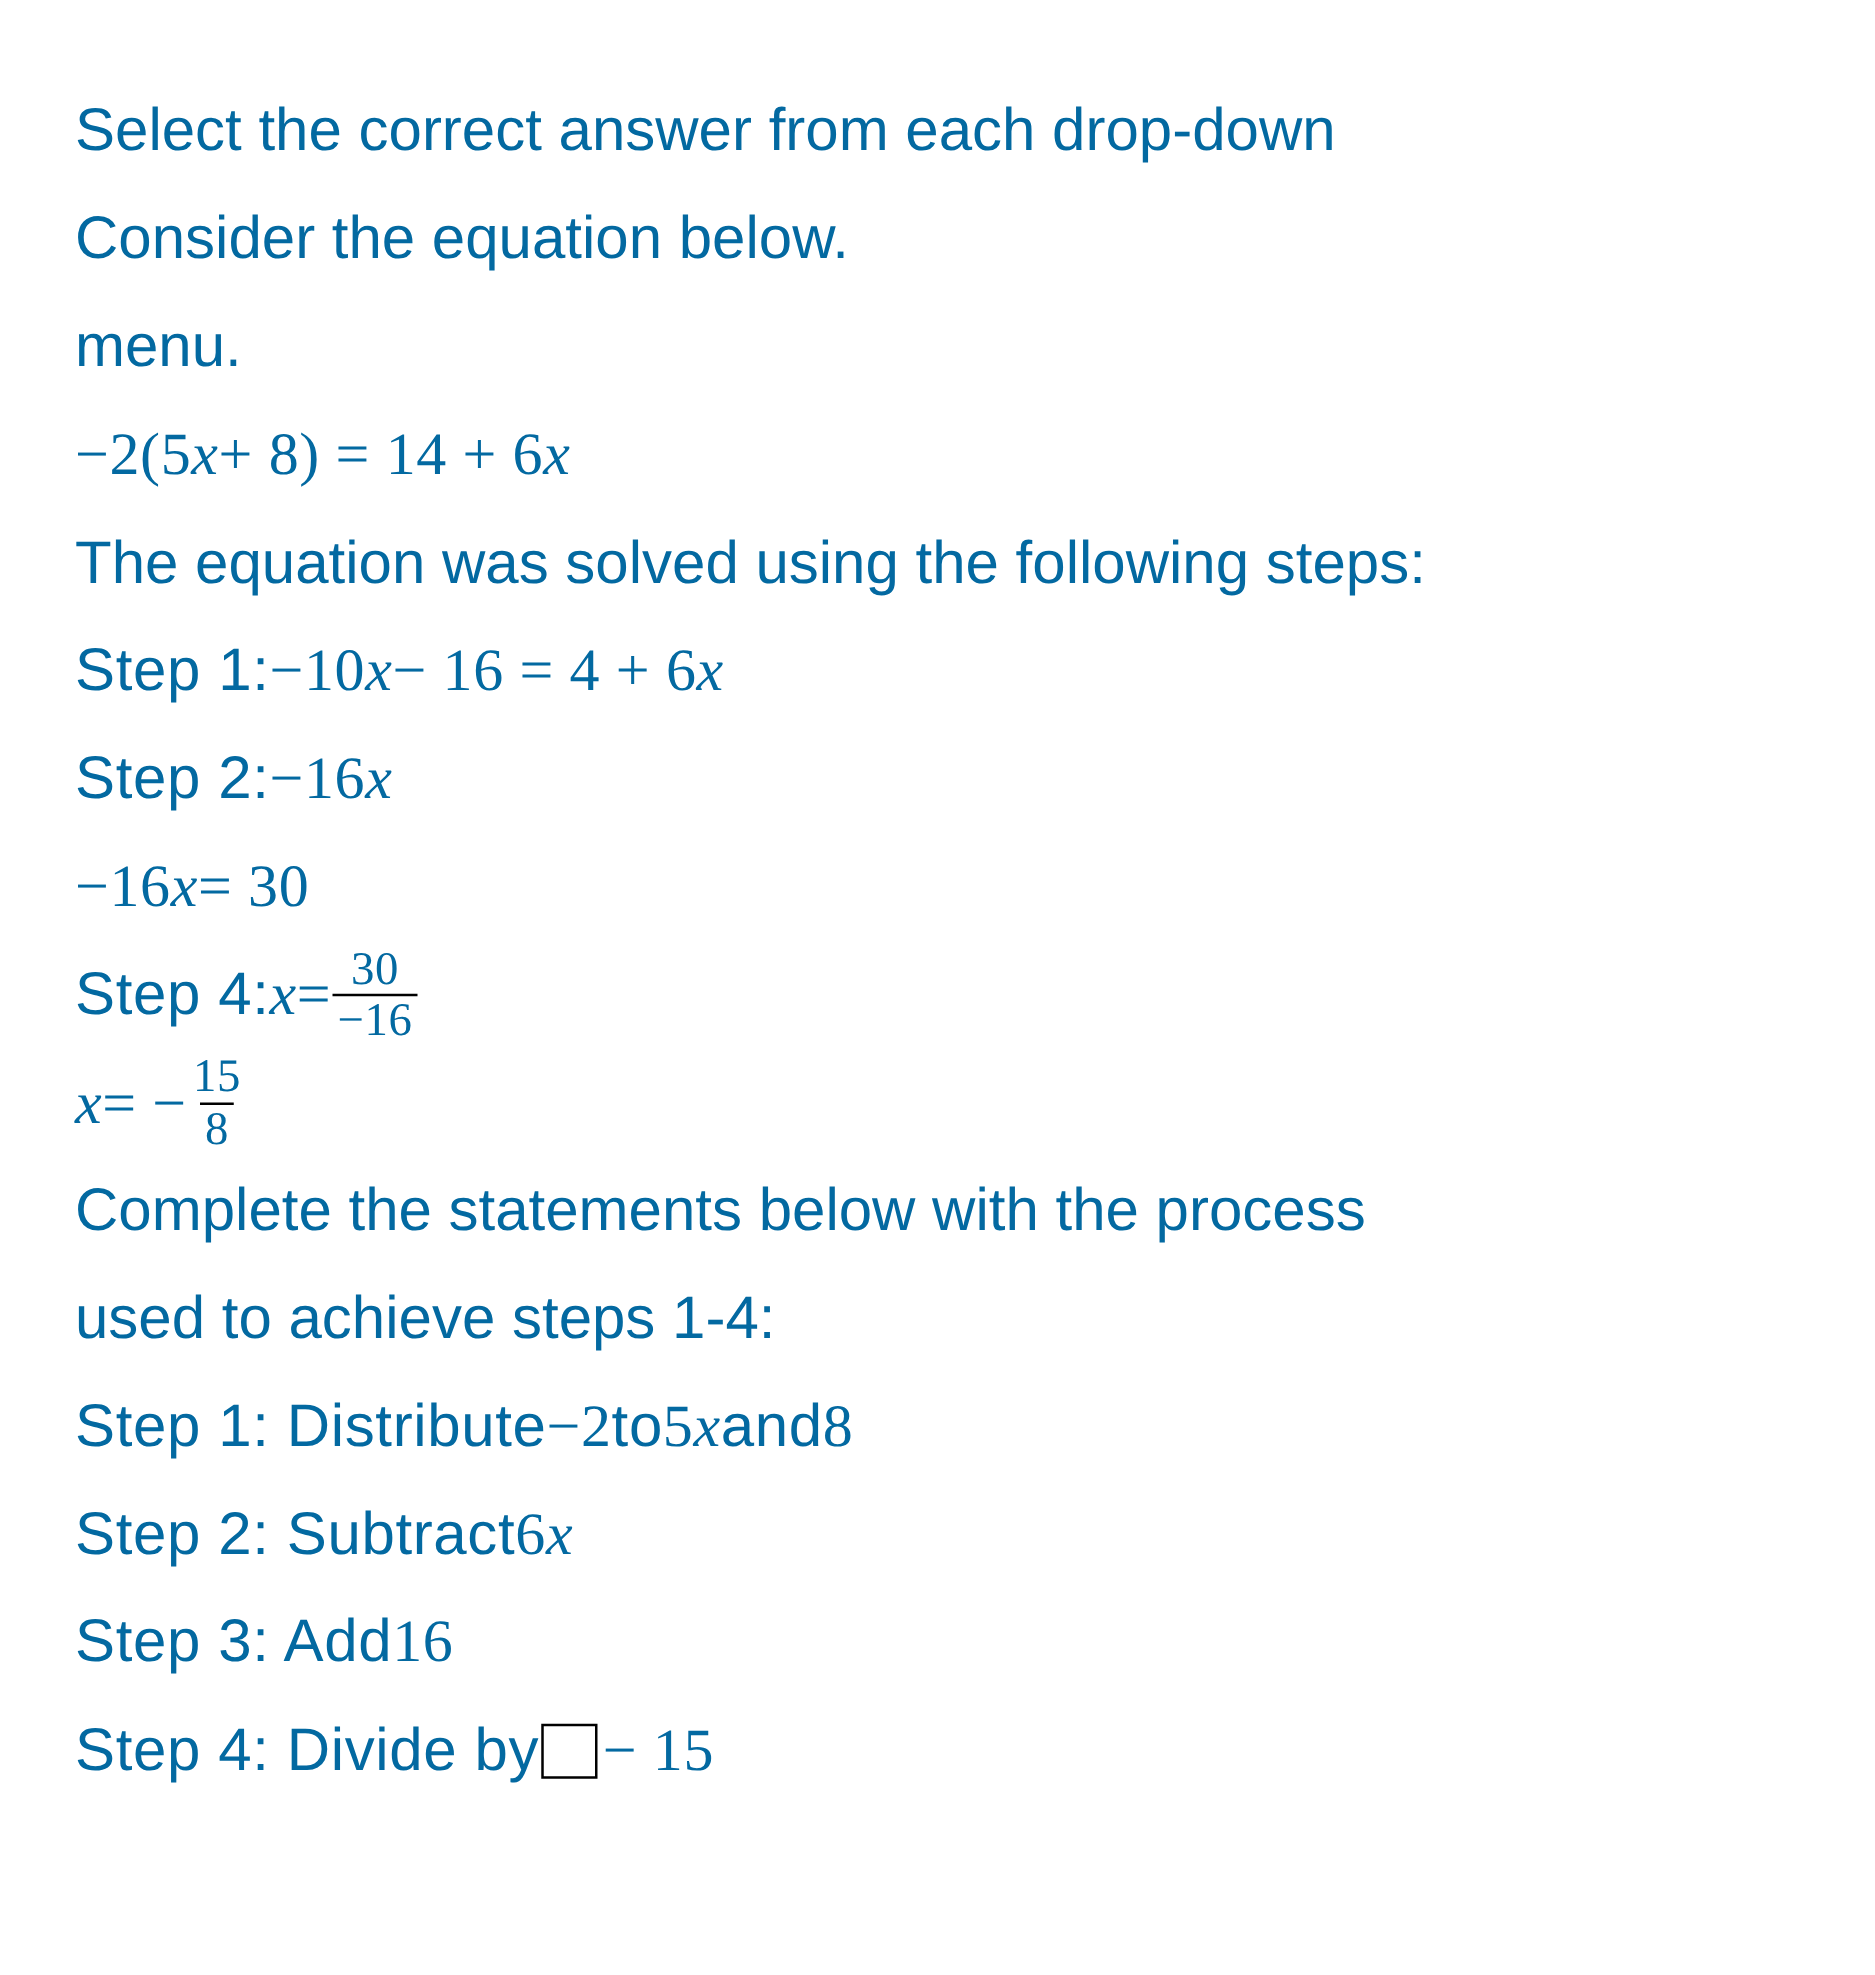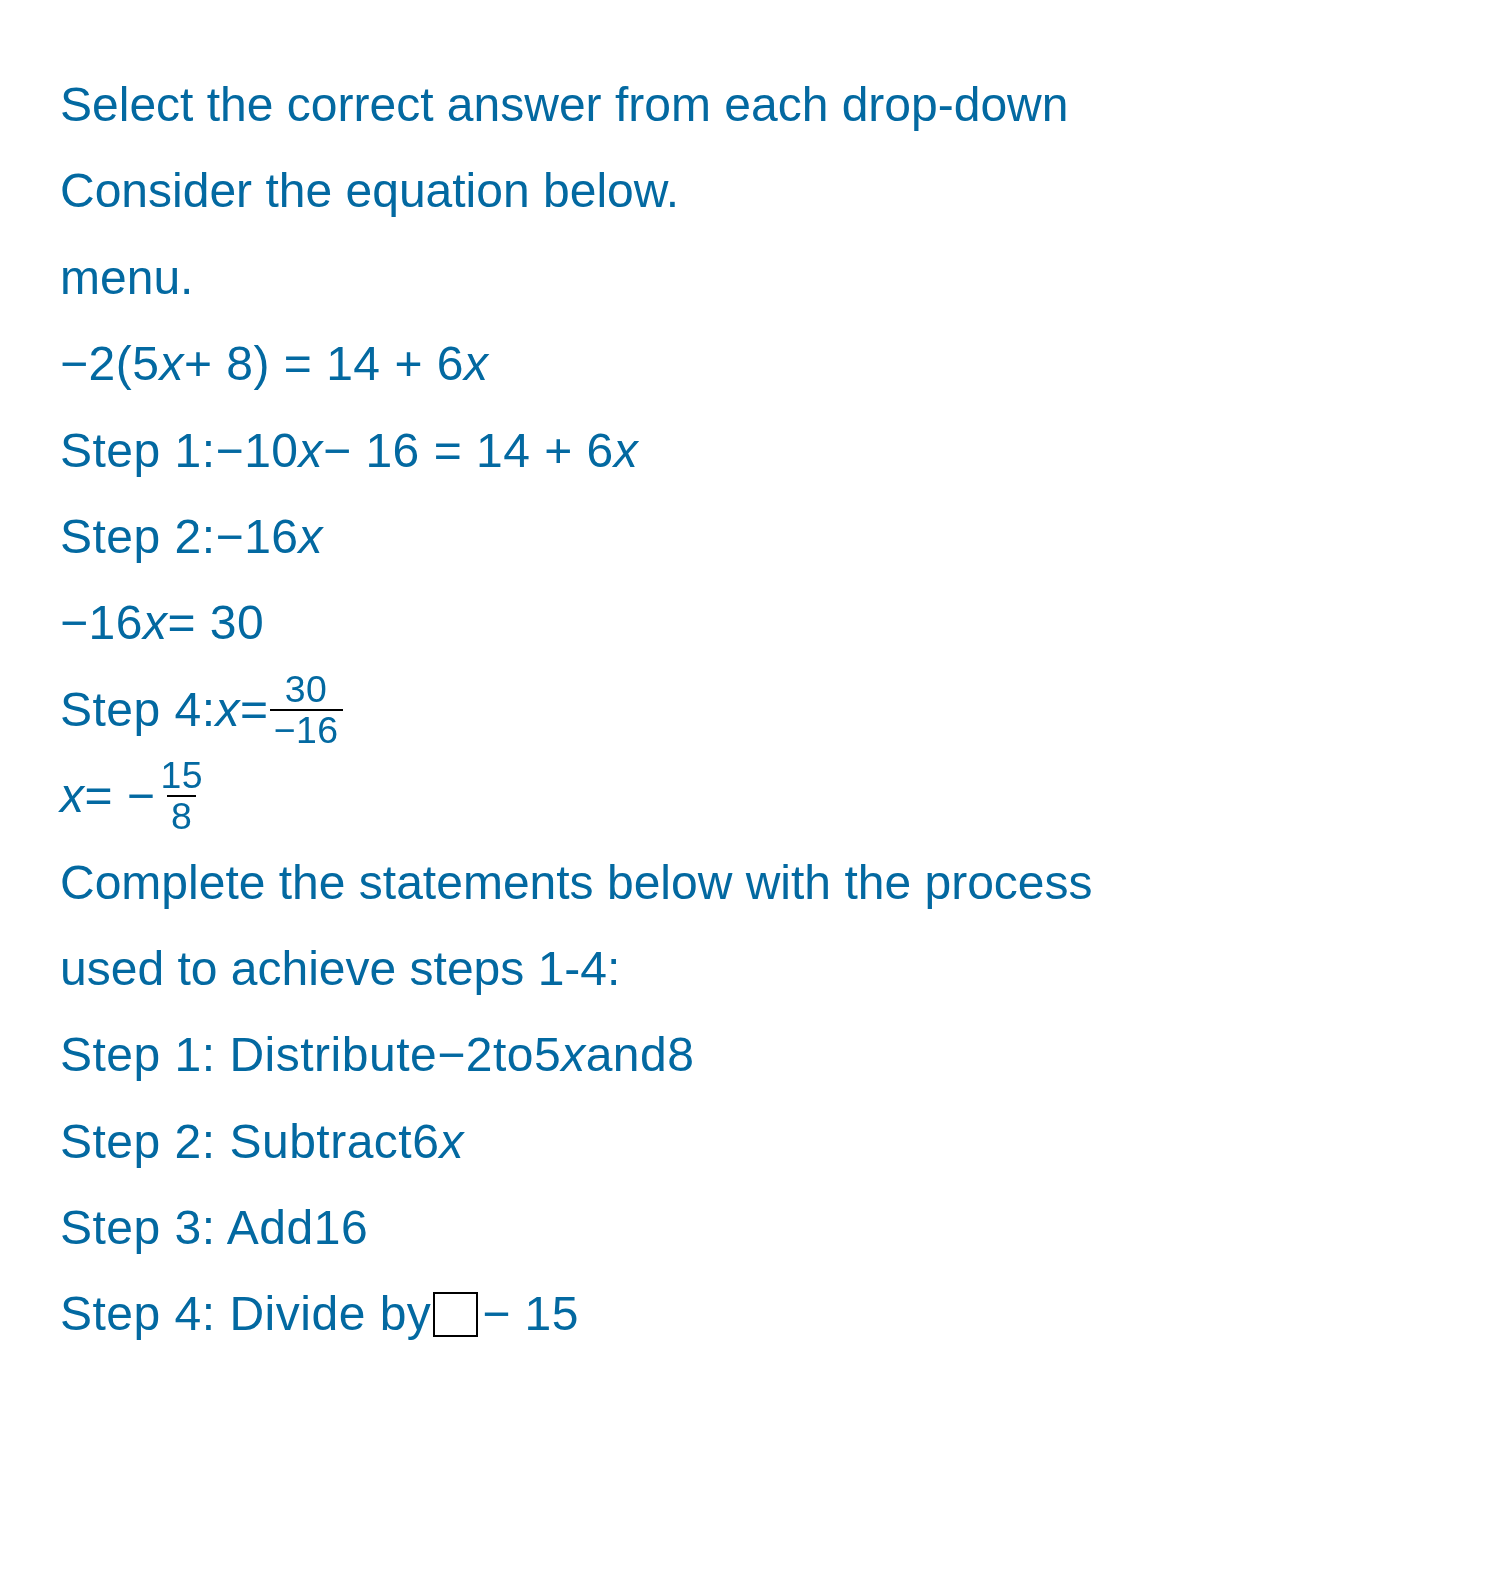--- a/index.html
+++ b/index.html
@@ -10,21 +10,21 @@
     height: 1580px;
   }
   .page {
     padding: 62px 60px 60px 60px;
     font-family: Arial, Helvetica, sans-serif;
     font-size: 48px;
     color: #0369a1;
     line-height: 1.8;
   }
   .math {
-    font-family: Liberation Sans, sans-serif;
+    font-family: Liberation Serif, serif;
   }
   .mathit {
     font-style: italic;
   }
   .line {
     display: flex;
     align-items: center;
     flex-wrap: wrap;
     gap: 0;
     margin: 0;
@@ -79,26 +79,29 @@
     <span>menu.</span>
   </div>
 
   <div class="line eqline">
     <span class="math">−2(5</span>
       <span class="math mathit">x</span>
       <span class="math"> + 8) = 14 + 6</span>
       <span class="math mathit">x</span>
   </div>
 
+  <div class="line">
+    <span>The equation was solved using the following steps:</span>
+  </div>
 
   <div class="line eqline">
     <span class="step-label">Step 1:  </span>
       <span class="math">−10</span>
       <span class="math mathit">x</span>
-      <span class="math"> − 16 = 14 + 6</span>
+      <span class="math"> − 16 = 4 + 6</span>
       <span class="math mathit">x</span>
   </div>
 
   <div class="line eqline">
     <span class="step-label">Step 2:  </span>
       <span class="math">−16</span>
       <span class="math mathit">x</span>
   </div>
 
   <div class="line eqline">

